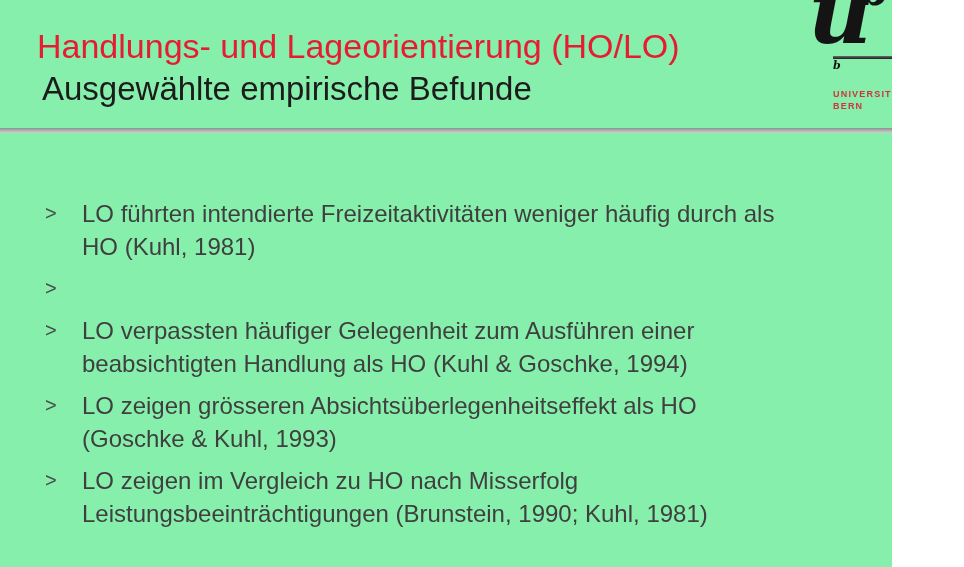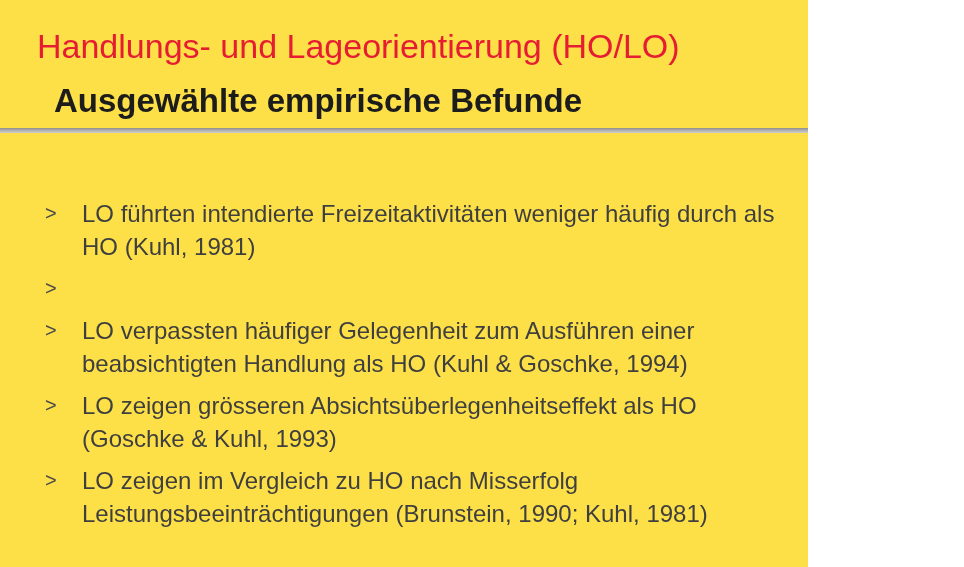--- a/index.html
+++ b/index.html
@@ -3,46 +3,46 @@
 <meta charset="utf-8">
 <style>
   html, body {
     margin: 0;
     padding: 0;
     background: #ffffff;
     font-family: "Liberation Sans", "DejaVu Sans", sans-serif;
   }
   .slide {
     position: relative;
-    width: 808px;
+    width: 892px;
     height: 567px;
-    background: #fde047;
+    background: #86efac;
     overflow: hidden;
   }
 
   
   .header {
     position: absolute;
     left: 37px;
     top: 28px;
     width: 760px;
   }
   .title {
     margin: 0;
     font-size: 34px;
     line-height: 37px;
     font-weight: 400;
     color: #e61d32;
     letter-spacing: 0;
   }
   .subtitle {
-    margin: 17px;
+    margin: 5px;
     font-size: 33px;
     line-height: 37px;
-    font-weight: 700;
+    font-weight: 400;
     color: #1c1c1c;
   }
 
   
   .logo {
     position: absolute;
     left: 800px;
     top: 0;
     width: 164px;
     height: 110px;

